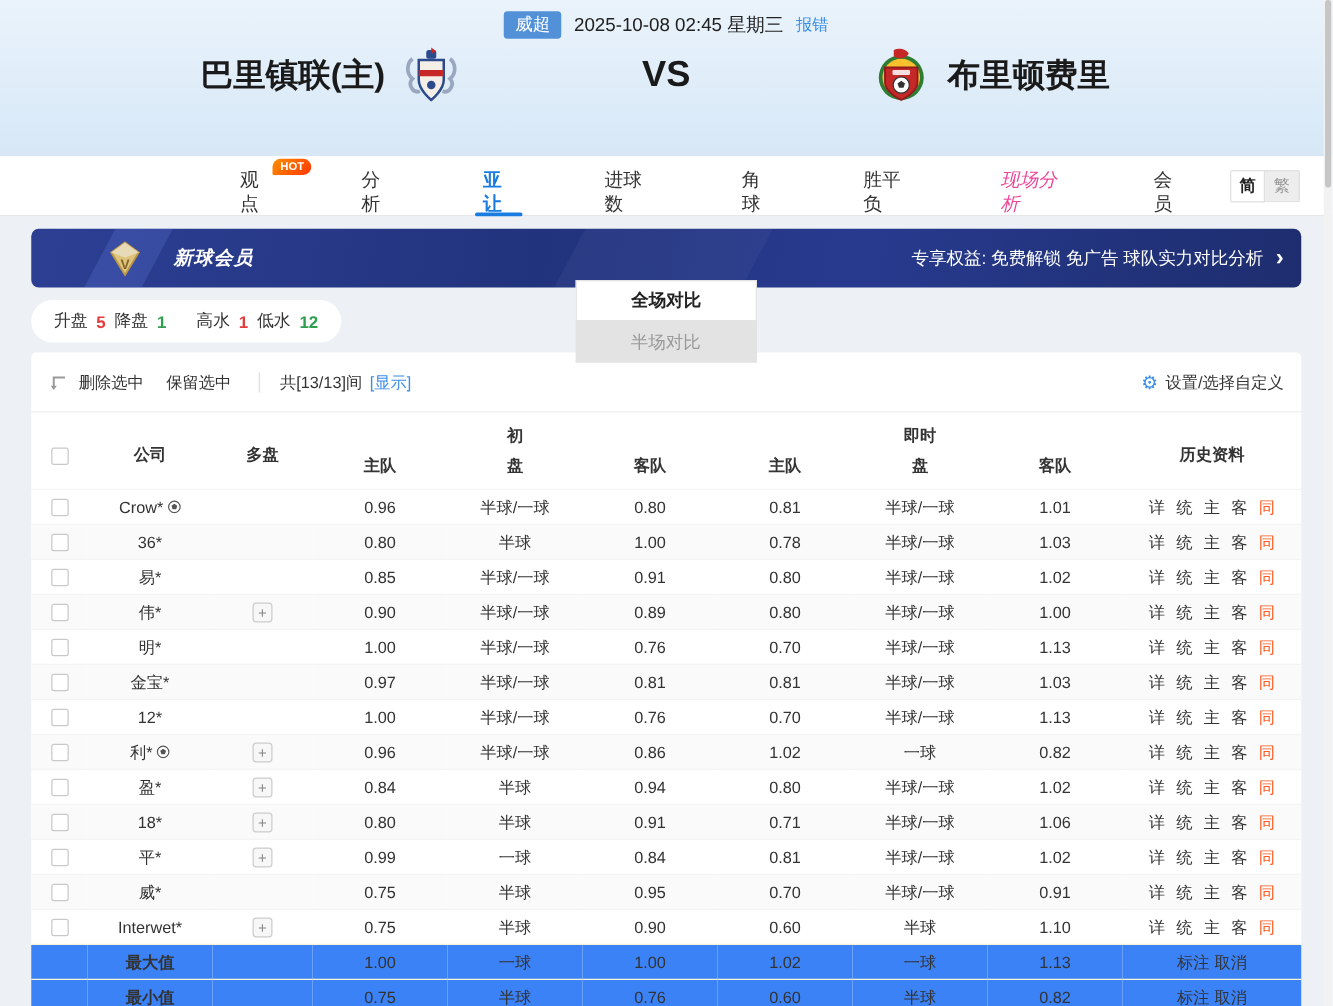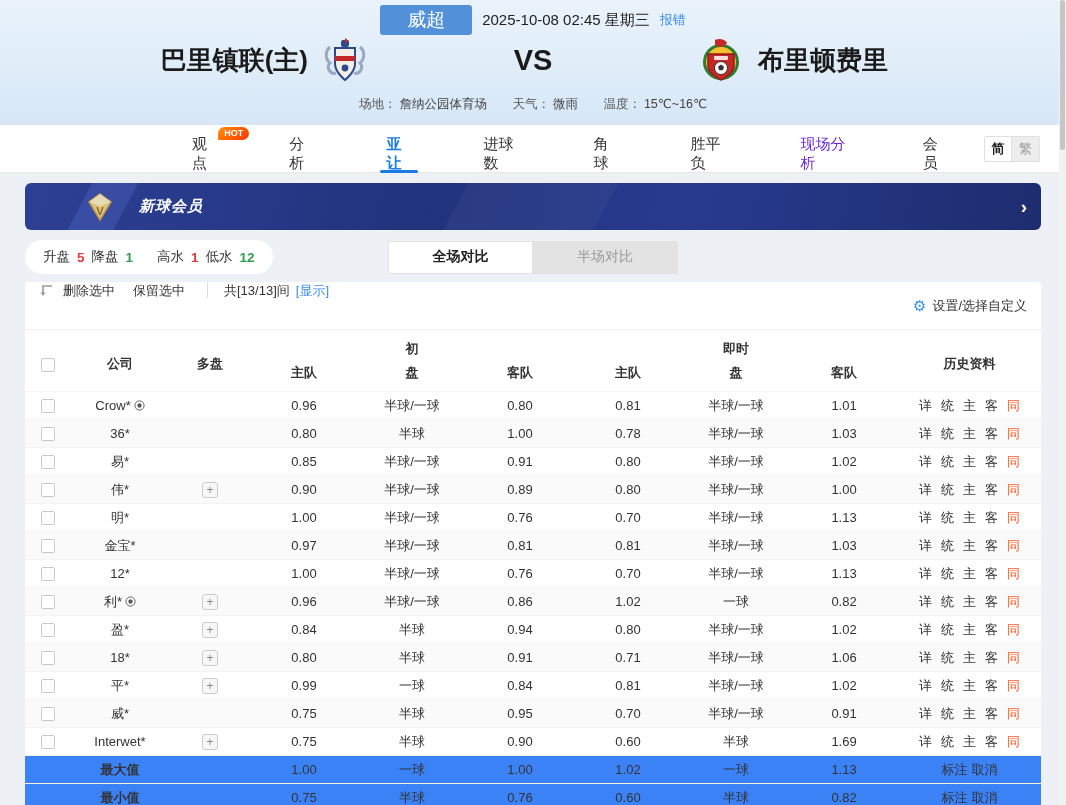--- a/index.html
+++ b/index.html
@@ -4,40 +4,40 @@
 <style>
   * { margin:0; padding:0; box-sizing:border-box; }
   html,body { width:1066px; height:805px; overflow:hidden; }
   body {
     font-family:"Liberation Sans","DejaVu Sans",sans-serif;
     color:#333; background:#edf1f5; position:relative; font-size:13px;
   }
   
   .match-header { height:125px; background:linear-gradient(180deg,#eaf3fb 0%,#dcebf8 70%,#d7e7f6 100%); padding-top:9px; }
   .header-topline { display:flex; justify-content:center; align-items:center; gap:10px; height:22px; }
-  .league-badge { background:#5291d8; color:#fff; font-size:19px; padding:2px 27px; border-radius:3px; }
+  .league-badge { background:#5291d8; color:#fff; font-size:14px; padding:2px 9px; border-radius:3px; }
   .match-datetime { font-size:15px; color:#222;text-align:right; }
   .link-blue { color:#3b8ee6; cursor:pointer; text-decoration:none; font-size:13px; }
   .teams-row { display:grid; grid-template-columns:1fr 330px 1fr; align-items:center; height:58px; }
   .team { display:flex; align-items:center; gap:14px; }
   .team--home { justify-self:end; }
   .team--away { justify-self:start; }
   .team-name { font-size:26px; font-weight:bold; color:#1a1a1a; }
   .vs-text { font-size:29px; font-weight:900; color:#1a1a1a; text-align:center; }
   .crest { width:46px; height:46px; display:inline-block; }
   .match-info { text-align:center; font-size:12.5px; color:#555; margin-top:7px; }
   .match-info b { font-weight:normal; color:#444; margin-left:3px; }
   .info-gap { display:inline-block; width:22px; }
   
   .nav-bar { height:48px; background:#fff; border-bottom:1px solid #e7e7e7; display:flex; align-items:center; padding:0 26px; }
   .nav-tabs { display:flex; list-style:none; margin-left:130px; }
   .tab { position:relative; height:48px; display:flex; align-items:flex-end; padding:0 6px; margin:0 30px; font-size:15px; color:#333; cursor:pointer; }
   .tab--active { color:#1a7ce0; font-weight:bold; }
   .tab--active::after { content:""; position:absolute; left:0; right:0; bottom:0; height:3px; background:#1a7ce0; border-radius:2px; }
-  .tab--blue { color:#6d28d9; }
+  .tab--blue { color:#ec4899;font-style:italic; }
   .hot-badge { position:absolute; top:2px; right:-26px; background:linear-gradient(135deg,#ff9000,#ff3600); color:#fff; font-size:9px; font-weight:bold; padding:2px 6px; border-radius:7px 7px 7px 1px; line-height:1; }
   .lang-toggle { margin-left:auto; display:flex; }
   .lang-btn { width:28px; height:26px; display:flex; align-items:center; justify-content:center; font-size:13px; cursor:pointer; border:1px solid #e0e0e0; }
   .lang-btn--on { background:#fff; color:#222; font-weight:bold; border-radius:2px 0 0 2px; }
   .lang-btn--off { background:#ededed; color:#999; border-left:none; border-radius:0 2px 2px 0; }
   
   .vip-banner { position:relative; margin:10px 25px 0; height:47px; border-radius:6px; overflow:hidden;
     background:linear-gradient(100deg,#2c3f93 0%,#22337d 40%,#273a8e 65%,#1e2d6e 100%);
     display:flex; align-items:center; color:#fff; }
   .vip-banner::before { content:""; position:absolute; left:54px; top:-20px; width:46px; height:90px; background:rgba(120,150,255,.18); transform:skewX(-28deg); }
@@ -45,27 +45,27 @@
   .vip-gem { margin-left:58px; width:34px; height:30px; }
   .vip-title { font-size:15px; font-weight:bold; margin-left:22px; letter-spacing:1px;font-style:italic; }
   .vip-benefits { margin-left:auto; margin-right:14px; font-size:14px; display:flex; align-items:center; gap:10px; }
   .vip-arrow { font-size:19px; font-weight:bold; }
   
   .filter-row { margin:10px 25px 0; height:34px; display:flex; align-items:center; position:relative; }
   .trend-pill { background:#fff; border-radius:17px; height:34px; display:flex; align-items:center; padding:0 18px; gap:7px; font-size:13.5px; color:#333; }
   .num-red { color:#e23b3b; font-weight:bold; }
   .num-green { color:#2e9e4f; font-weight:bold; }
   .pill-gap { width:10px; }
-  .scope-toggle { position:absolute; left:50%; transform:translateX(-50%); display:flex; }
+  .scope-toggle { position:absolute; left:50%; transform:translateX(-50%); display:flex;flex-direction:column; }
   .scope-btn { width:145px; height:33px; display:flex; align-items:center; justify-content:center; font-size:14px; cursor:pointer; }
   .scope-btn--on { background:#fff; color:#222; font-weight:bold; border:1px solid #e3e3e3; }
   .scope-btn--off { background:#e3e3e3; color:#999; border:1px solid #e3e3e3; border-left:none; }
   
   .odds-card { margin:8px 25px 0; background:#fff; border-radius:4px; }
-  .controls-row { height:48px; display:flex; padding:0 14px; border-bottom:1px solid #efefef; font-size:13px; }
+  .controls-row { height:48px; display:flex; align-items:center; padding:0 14px; border-bottom:1px solid #efefef; font-size:13px; }
   .ctl-icon { width:16px; height:16px; margin-right:8px; }
   .ctl-link { color:#333; margin-right:18px; cursor:pointer; }
   .ctl-divider { width:1px; height:16px; background:#ddd; margin:0 16px 0 4px; }
   .ctl-count { color:#333; margin-right:6px; }
   .ctl-right { margin-left:auto; display:flex; align-items:center; gap:6px; cursor:pointer; }
   .gear-icon { color:#3b8ee6; font-size:15px; }
   table.odds { width:100%; border-collapse:collapse; table-layout:fixed; }
   col.c-cb{width:45px} col.c-co{width:100px} col.c-mu{width:80px}
   col.c-o{width:108px} col.c-hi{width:143px}
   thead th { font-weight:bold; font-size:13px; color:#333; padding:3px 0; }
@@ -118,25 +118,20 @@
         <circle cx="23" cy="25" r="15" fill="#fbc02d"></circle>
         <path d="M10 17 H36 V29 C36 37 23 43 23 43 C23 43 10 37 10 29 Z" fill="#c62828" stroke="#8e1c1c" stroke-width="1.5"></path>
         <path d="M17 3 C21 1 27 2 29 6 C27 10 21 11 17 8 Z" fill="#c62828"></path>
         <circle cx="23" cy="31" r="6.5" fill="#fff" stroke="#333" stroke-width="1"></circle>
         <polygon points="23,27.5 26,29.8 24.8,33.2 21.2,33.2 20,29.8" fill="#333"></polygon>
         <rect x="16" y="19" width="14" height="4" rx="1" fill="#fff" opacity="0.85"></rect>
       </svg>
       <span class="team-name">布里顿费里</span>
     </div>
   </div>
-  <div class="match-info">
-    <span>场地：</span><b>詹纳公园体育场</b><span class="info-gap"></span>
-    <span>天气：</span><b>微雨</b><span class="info-gap"></span>
-    <span>温度：</span><b>15℃~16℃</b>
-  </div>
 </div>
 
 <div class="nav-bar">
   <ul class="nav-tabs">
     <li class="tab">
       <span>观点</span>
       <span class="hot-badge">HOT</span>
     </li>
     <li class="tab">
         <span>分析</span>
@@ -167,20 +162,21 @@
 </div>
 
 <div class="vip-banner">
   <svg class="vip-gem" viewBox="0 0 34 30">
     <polygon points="17,2 28,10 17,28 6,10" fill="#f5cf5e" stroke="#c9961f" stroke-width="1.5"></polygon>
     <polygon points="17,2 28,10 17,14 6,10" fill="#ffe9a8"></polygon>
     <text x="17" y="23" text-anchor="middle" font-size="11" font-weight="bold" fill="#8a5a00">V</text>
   </svg>
   <span class="vip-title">新球会员</span>
   <span class="vip-benefits">
+    <span>专享权益: 免费解锁 免广告 球队实力对比分析</span>
     <span class="vip-arrow">›</span>
   </span>
 </div>
 
 <div class="filter-row">
   <div class="trend-pill">
     <span>升盘</span>
     <span class="num-red">5</span>
     <span>降盘</span>
     <span class="num-green">1</span>
@@ -497,21 +493,21 @@
           <td><span class="cb"></span></td>
           <td><span class="company-cell">
               <span>Interwet*</span>
             </span></td>
           <td><span class="plus-btn">+</span></td>
           <td>0.75</td>
           <td>半球</td>
           <td>0.90</td>
           <td>0.60</td>
           <td>半球</td>
-          <td>1.69</td>
+          <td>1.10</td>
           <td><span class="hist">
               <span class="hl">详</span>
               <span class="hl">统</span>
               <span class="hl">主</span>
               <span class="hl">客</span>
               <span class="hl hl--same">同</span>
             </span></td>
         </tr>
       </tbody>
     <tbody>

